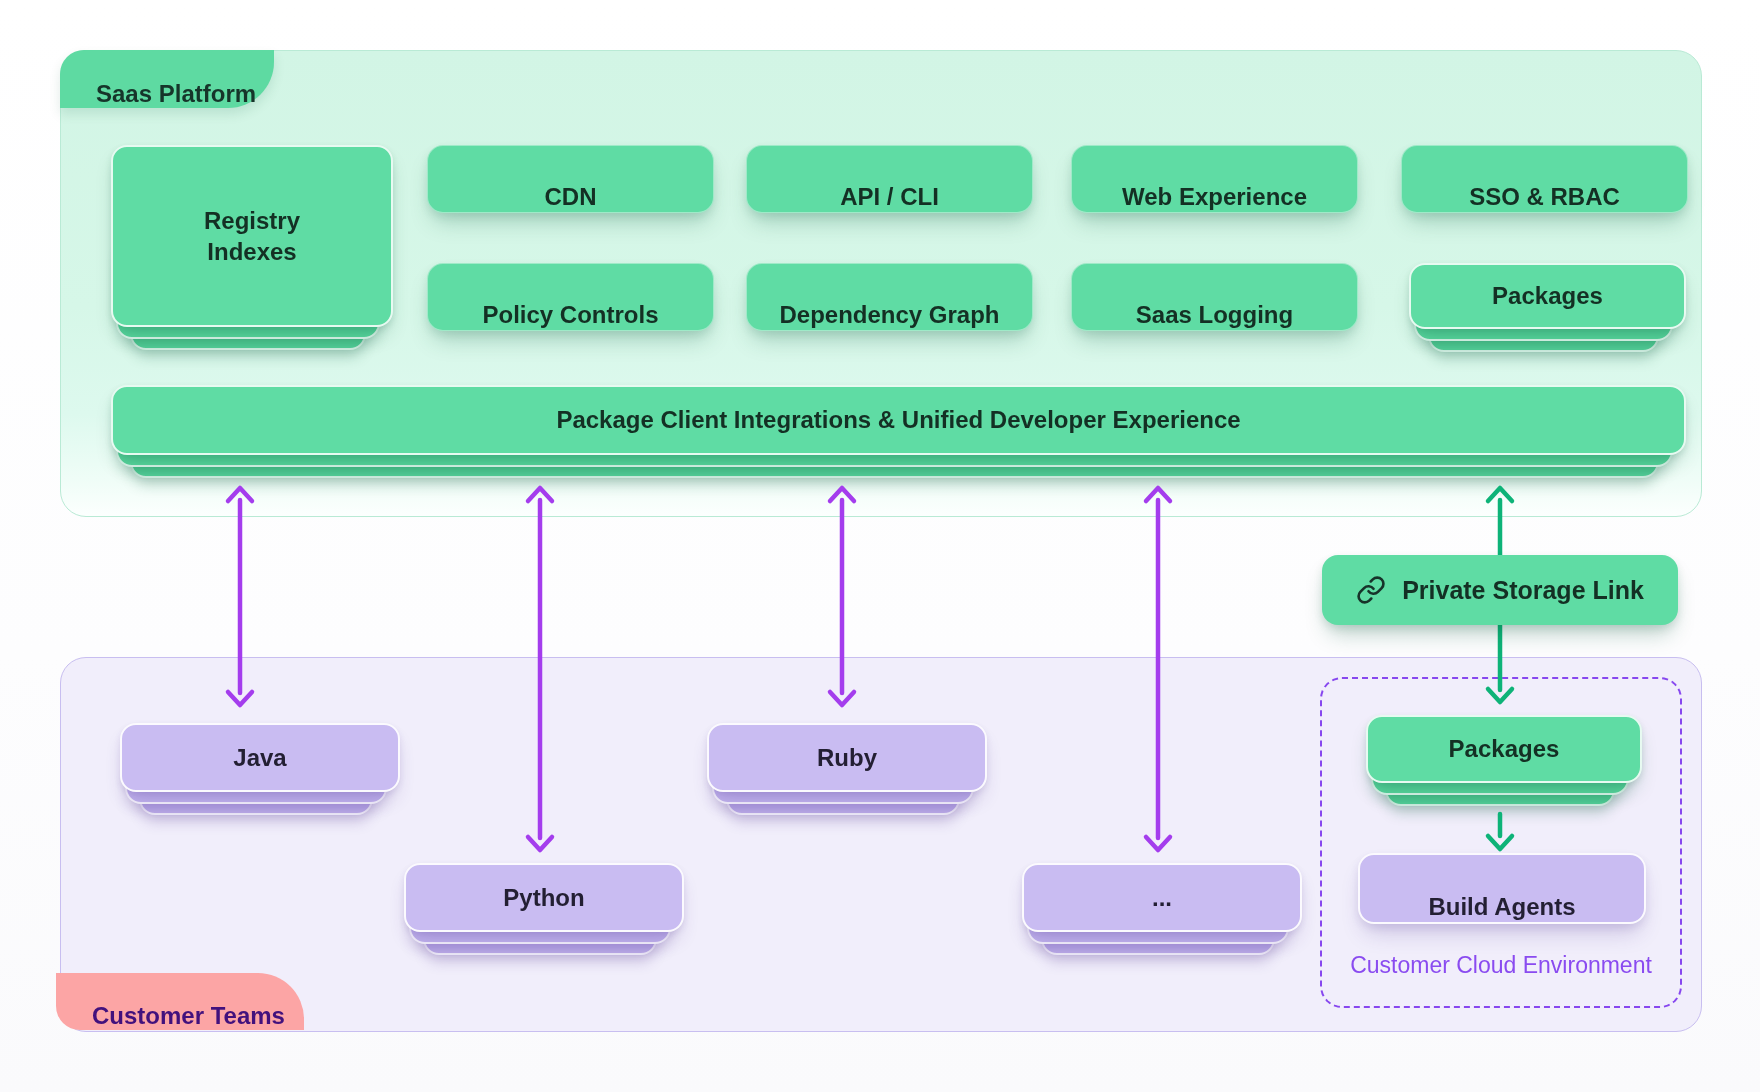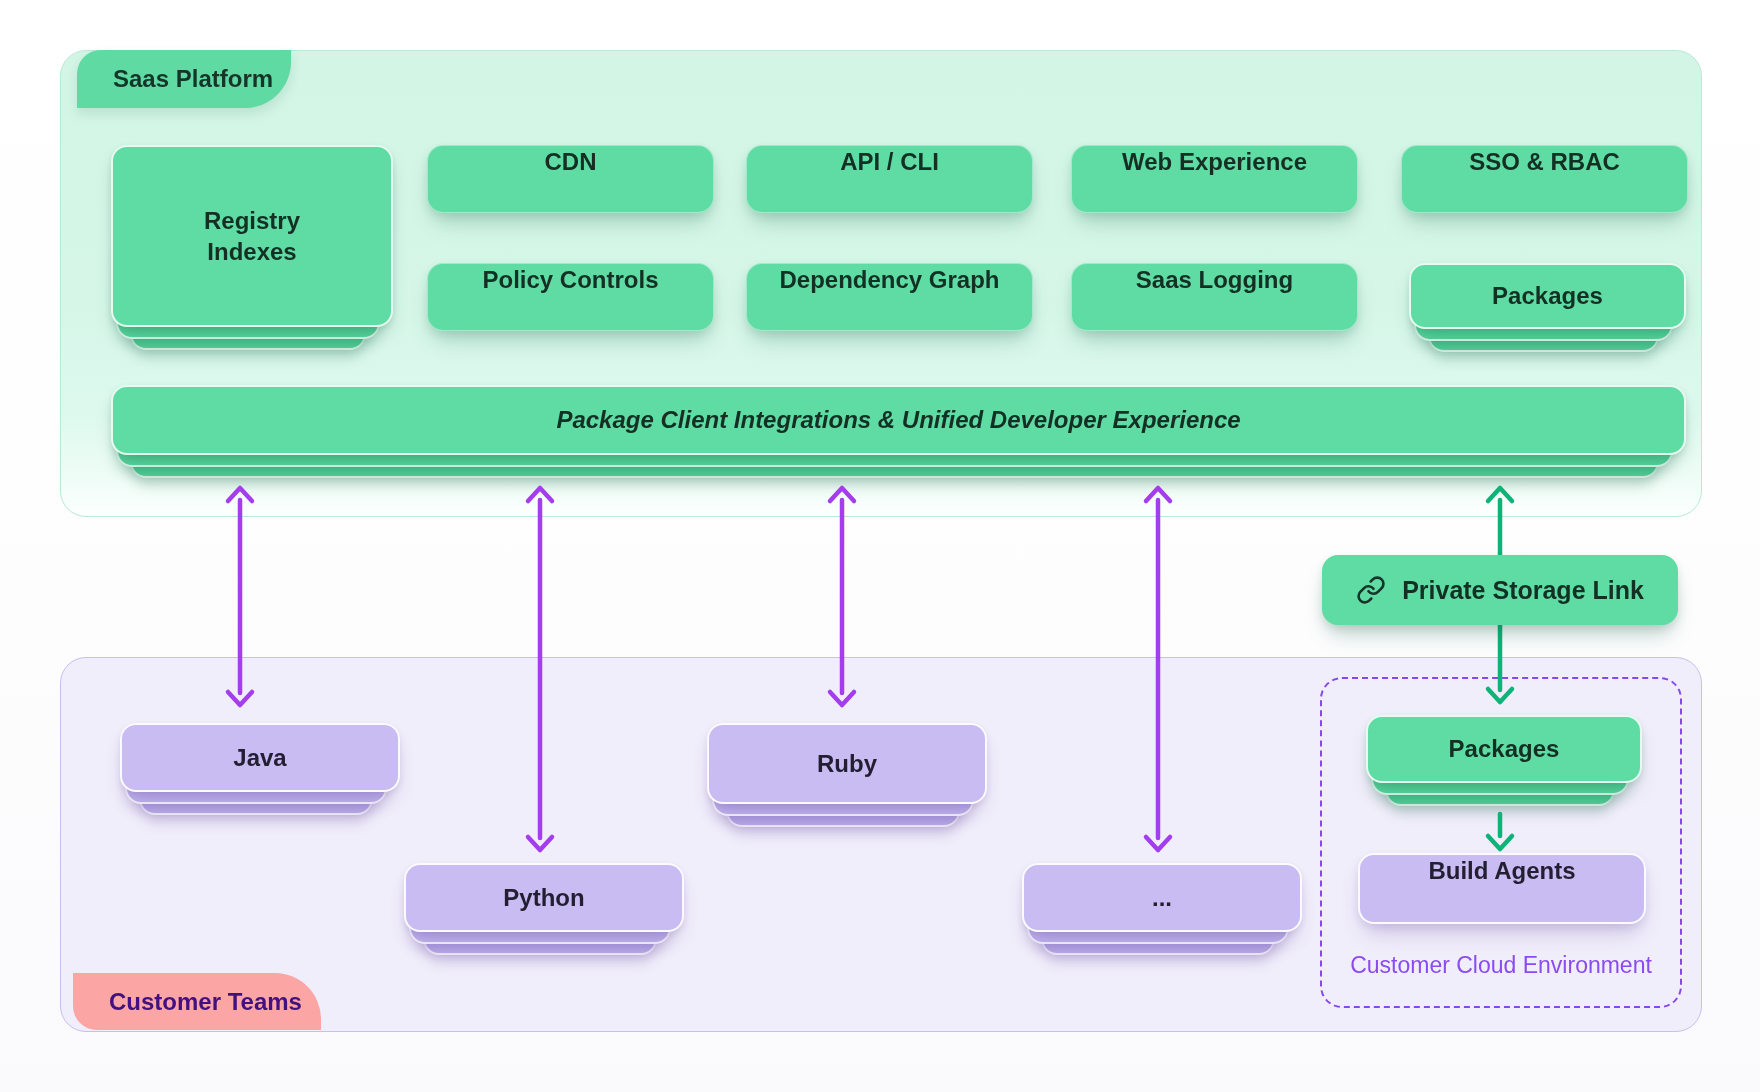--- a/index.html
+++ b/index.html
@@ -15,35 +15,35 @@
   .mint-container{
     left:60px;top:50px;width:1640px;height:465px;border-radius:26px;
     background:linear-gradient(180deg,#d2f5e5 0%,#d6f7e8 55%,#ddf9ee 78%,#effdf7 92%,#fcfffe 100%);
     border:1px solid #b9ead5;
   }
   .purple-container{
     left:60px;top:657px;width:1640px;height:373px;border-radius:26px;
     background:#f1eefb;border:1.5px solid #c8bef0;
   }
   .corner-tab{
-    display:flex;align-items:center;font-weight:700;font-size:24px;margin-left:17px;
+    display:flex;align-items:flex-end;font-weight:700;font-size:24px;
   }
   .saas-tab{
     left:60px;top:50px;width:214px;height:58px;padding-left:36px;box-sizing:border-box;
     background:#5edaa2;color:#16352a;border-radius:24px 0 46px 0;
     box-shadow:0 6px 12px rgba(9,90,60,.12);
   }
   .customer-tab{
     left:56px;top:973px;width:248px;height:57px;padding-left:36px;box-sizing:border-box;
     background:#fca5a5;color:#42117d;border-radius:0 46px 0 24px;
   }
 
   
   .box{
-    display:flex;align-items:flex-start;justify-content:center;text-align:center;
+    display:flex;align-items:flex-end;justify-content:center;text-align:center;
     border-radius:16px;font-weight:600;font-size:24px;line-height:1.3;
   }
   .green-box{
     background:#5fdca4;color:#13302 4;color:#143024;
     border:1px solid rgba(255,255,255,.4);
     box-shadow:0 14px 22px -6px rgba(9,90,60,.25),0 4px 8px rgba(9,90,60,.1);
   }
   .purple-box{
     background:#c9bcf2;color:#231f33;
     border:2px solid rgba(255,255,255,.92);
@@ -62,21 +62,21 @@
   .purple-face{
     background:#c9bcf2;color:#231f33;border:2px solid rgba(255,255,255,.92);
     box-shadow:0 12px 20px -6px rgba(70,40,140,.24),0 3px 6px rgba(70,40,140,.1);
   }
   .layer{position:absolute;border-radius:16px;}
   .l1{left:13px;right:13px;top:50%;bottom:-12px;}
   .l2{left:27px;right:27px;top:50%;bottom:-23px;}
   .green-layer{background:#58d79e;border:2px solid rgba(255,255,255,.8);box-shadow:0 10px 14px -4px rgba(9,90,60,.28);}
   .purple-layer{background:#c2b4ee;border:2px solid rgba(255,255,255,.85);box-shadow:0 10px 14px -4px rgba(70,40,140,.25);}
   .registry-face{font-size:26px;white-space:pre-line;border-radius:18px;}
-  .bar-face{font-size:25px;font-style:italic;}
+  .bar-face{font-size:25px;}
 
   
   .dashed-box{
     left:1320px;top:677px;width:362px;height:331px;border-radius:22px;
     border:2px dashed #8747ef;box-sizing:border-box;
   }
   .cloud-label{
     left:1320px;top:952px;width:362px;text-align:center;
     color:#8a4bf0;font-size:23px;font-weight:500;
   }
@@ -149,21 +149,21 @@
 <div class="stack" style="left:112px;top:723px;width:288px;height:69px">
   <div class="layer l2 purple-layer"></div>
   <div class="layer l1 purple-layer"></div>
   <div class="face purple-face">Java</div>
 </div>
 <div class="stack" style="left:396px;top:863px;width:288px;height:69px">
   <div class="layer l2 purple-layer"></div>
   <div class="layer l1 purple-layer"></div>
   <div class="face purple-face">Python</div>
 </div>
-<div class="stack" style="left:699px;top:723px;width:288px;height:81px">
+<div class="stack" style="left:699px;top:723px;width:288px;height:69px">
   <div class="layer l2 purple-layer"></div>
   <div class="layer l1 purple-layer"></div>
   <div class="face purple-face">Ruby</div>
 </div>
 <div class="stack" style="left:1014px;top:863px;width:288px;height:69px">
   <div class="layer l2 purple-layer"></div>
   <div class="layer l1 purple-layer"></div>
   <div class="face purple-face" style="font-weight:700">...</div>
 </div>
 

